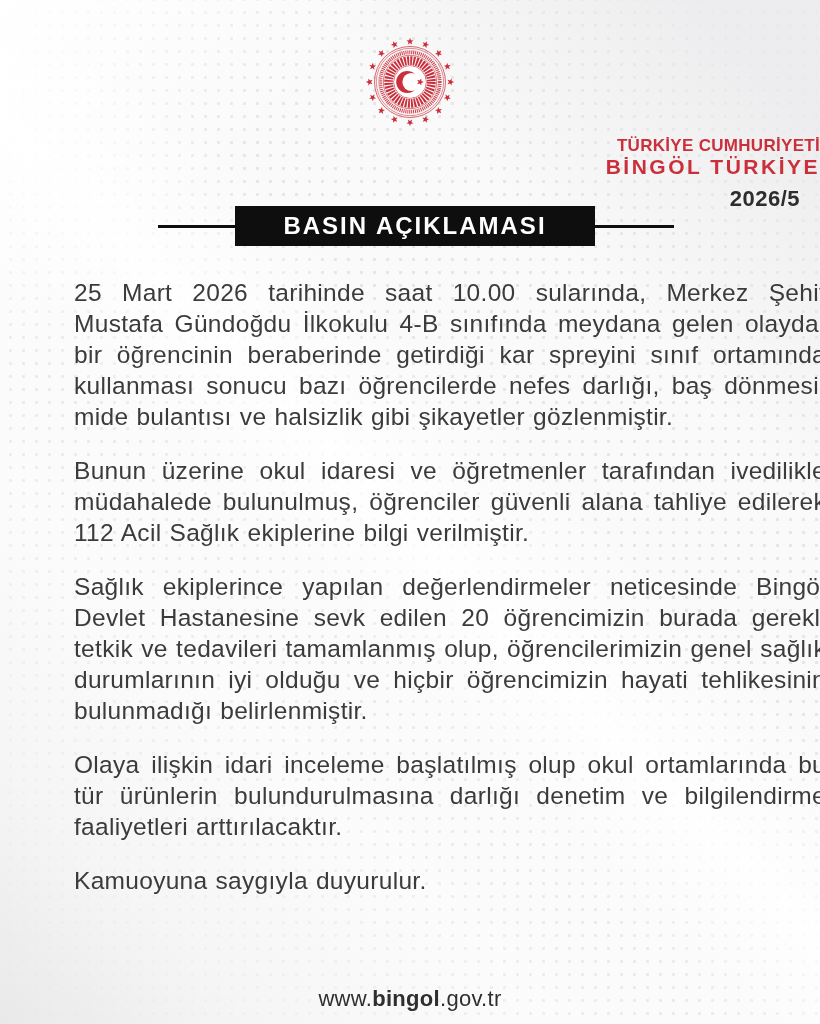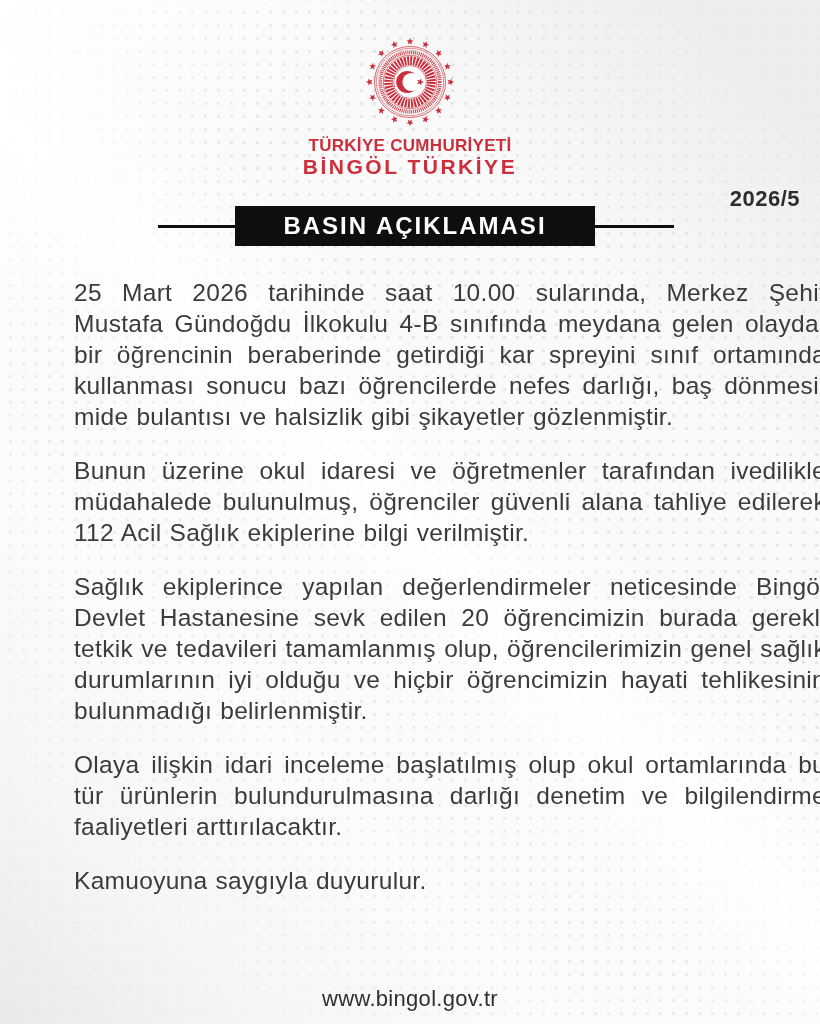--- a/index.html
+++ b/index.html
@@ -34,21 +34,21 @@
       linear-gradient(135deg, rgba(255,255,255,.95) 0%, rgba(255,255,255,.6) 9%, rgba(255,255,255,0) 22%),
       linear-gradient(45deg, rgba(255,255,255,0) 72%, rgba(234,234,236,.85) 94%);
   }
   .content { position:absolute; inset:0; }
 
   
   .emblem-wrap {
     position:absolute; top:36px; left:364px; width:92px; height:92px;
     color:var(--red);
   }
-  .org-lines { position:absolute; top:136px; left:0; width:820px; text-align:center; color:var(--red); }
+  .org-lines { position:absolute; top:136px; left:0; width:820px; text-align:right; color:var(--red); }
   .org-line1 { font-size:17px; font-weight:700; letter-spacing:.3px; line-height:19px; }
   .org-line2 { font-size:21px; font-weight:700; letter-spacing:2.5px; line-height:23px; }
 
   .ref-number {
     position:absolute; top:186px; right:20px;
     font-size:22px; font-weight:700; color:var(--ref_color); letter-spacing:.5px;
   }
 
   
   .banner-row {
@@ -73,21 +73,21 @@
     margin-left:42px;
   }
   .press-body p { margin:0 0 23px 0; }
   .press-body p:last-child { margin-bottom:0; }
 
   
   .footer {
     position:absolute; top:986px; left:0; width:820px; text-align:center;
     font-size:22px; color:var(--footer_color); letter-spacing:.3px;
   }
-  .footer .bold { font-weight:400; }
+  .footer .bold { font-weight:700; }
 </style>
 </head>
 <body>
 
 <div class="bg-dots"></div>
 <div class="bg-streaks"></div>
 
 <div class="content">
 
   <div class="emblem-wrap">

